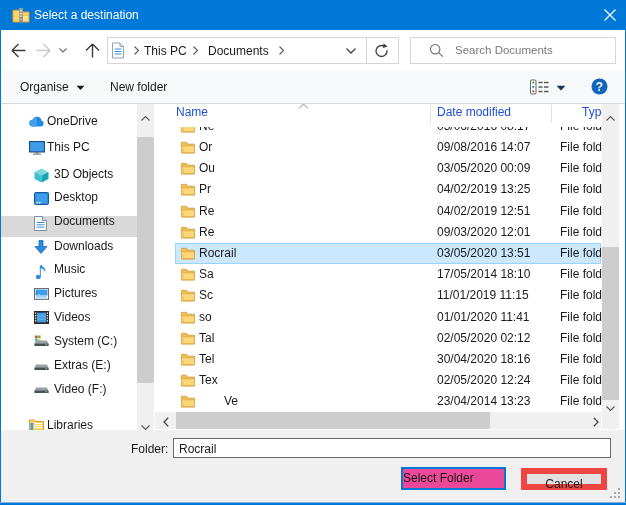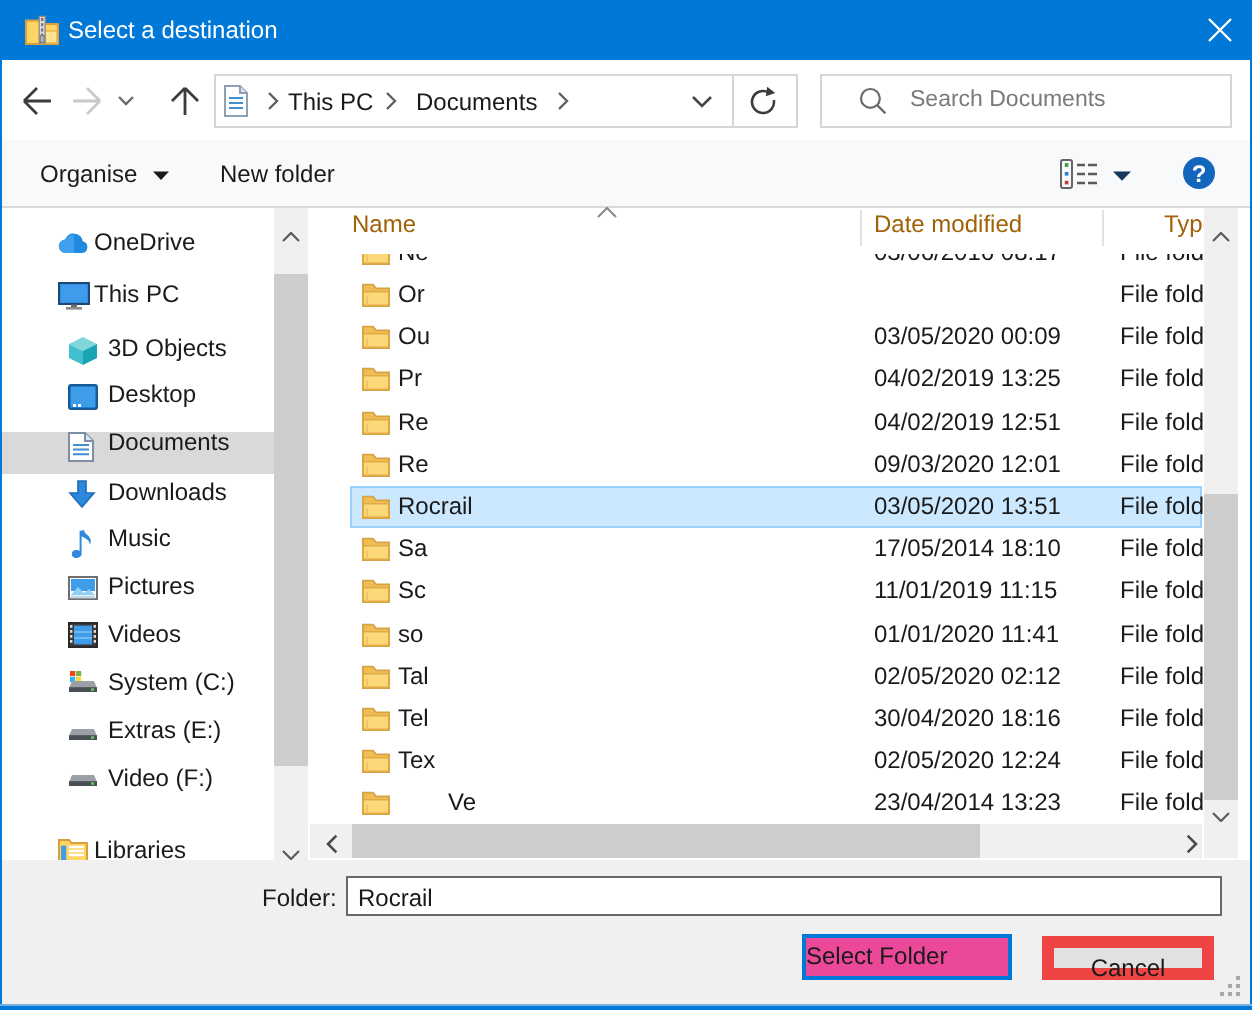--- a/index.html
+++ b/index.html
@@ -1,19 +1,19 @@
 <!DOCTYPE html>
 <html><head><meta charset="utf-8"><style>
 html,body{margin:0;padding:0;}
 *{box-sizing:border-box;}
 body{width:626px;height:505px;font-family:"Liberation Sans",sans-serif;font-size:12px;color:#1a1a1a;position:relative;overflow:hidden;background:#fff;}
 .abs{position:absolute;}
 .sb{background:#f0f0f0;}
 .sb-thumb{background:#cdcdcd;position:absolute;}
-.hdrtxt{color:#a16207;position:absolute;white-space:nowrap;}
+.hdrtxt{color:#1d4ed8;position:absolute;white-space:nowrap;}
 .txt{position:absolute;white-space:nowrap;}
 </style></head><body>
 <div class="abs" style="left:0;top:0;width:626px;height:30px;background:#0078d7;"></div>
 <div class="abs" style="left:12px;top:7px;"><svg width="18" height="16" viewBox="0 0 18 16" style="">
       <path d="M1 3.2 h6 l1.5 1.8 H17 v10 H1 Z" fill="#ffd463" stroke="#d99f3c" stroke-width="1"></path>
       <path d="M10.5 8.5 H16.5 V14.5 H10.5 Z" fill="#ffe28e" stroke="#e8b84f" stroke-width="0.8"></path>
       <rect x="7.6" y="1.2" width="3" height="13.3" fill="#dcdcdc" stroke="#8f8f8f" stroke-width="0.7"></rect>
       <path d="M9.1 2 v10.5" stroke="#6f6f6f" stroke-width="1.1" stroke-dasharray="1.5 1.1"></path>
       <rect x="8.1" y="10.8" width="2" height="3.4" fill="#b5b5b5" stroke="#7d7d7d" stroke-width="0.6"></rect>
     </svg></div>
@@ -189,20 +189,21 @@
       </svg></div>
 <div class="txt" style="left:44px;top:-8.3px;">Ne</div>
 <div class="txt" style="left:282px;top:-8.3px;">03/06/2016 08:17</div>
 <div class="txt" style="left:405px;top:-8.3px;">File folder</div>
 <div class="abs" style="left:26px;top:12.9px;"><svg width="14" height="14" viewBox="0 0 15 14" style="">
         <path d="M0.5 2 h5.4 l1.6 2 H14.5 v9.5 H0.5 Z" fill="#f0bd52" stroke="#d8a346" stroke-width="1"></path>
         <path d="M0.7 5.8 H14.3 V13 H0.7 Z" fill="#fcd87a" stroke="#dfab44" stroke-width="0.8"></path>
         <path d="M2.8 8.5 V13" stroke="#edc35f" stroke-width="1"></path>
       </svg></div>
 <div class="txt" style="left:44px;top:12.9px;">Or</div>
+<div class="txt" style="left:282px;top:12.9px;">09/08/2016 14:07</div>
 <div class="txt" style="left:405px;top:12.9px;">File folder</div>
 <div class="abs" style="left:26px;top:34.1px;"><svg width="14" height="14" viewBox="0 0 15 14" style="">
         <path d="M0.5 2 h5.4 l1.6 2 H14.5 v9.5 H0.5 Z" fill="#f0bd52" stroke="#d8a346" stroke-width="1"></path>
         <path d="M0.7 5.8 H14.3 V13 H0.7 Z" fill="#fcd87a" stroke="#dfab44" stroke-width="0.8"></path>
         <path d="M2.8 8.5 V13" stroke="#edc35f" stroke-width="1"></path>
       </svg></div>
 <div class="txt" style="left:44px;top:34.1px;">Ou</div>
 <div class="txt" style="left:282px;top:34.1px;">03/05/2020 00:09</div>
 <div class="txt" style="left:405px;top:34.1px;">File folder</div>
 <div class="abs" style="left:26px;top:55.3px;"><svg width="14" height="14" viewBox="0 0 15 14" style="">

